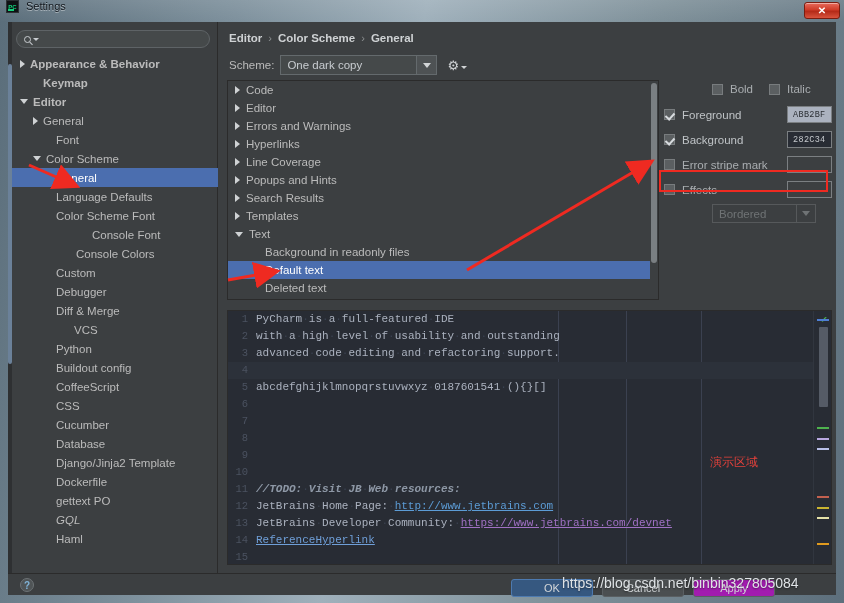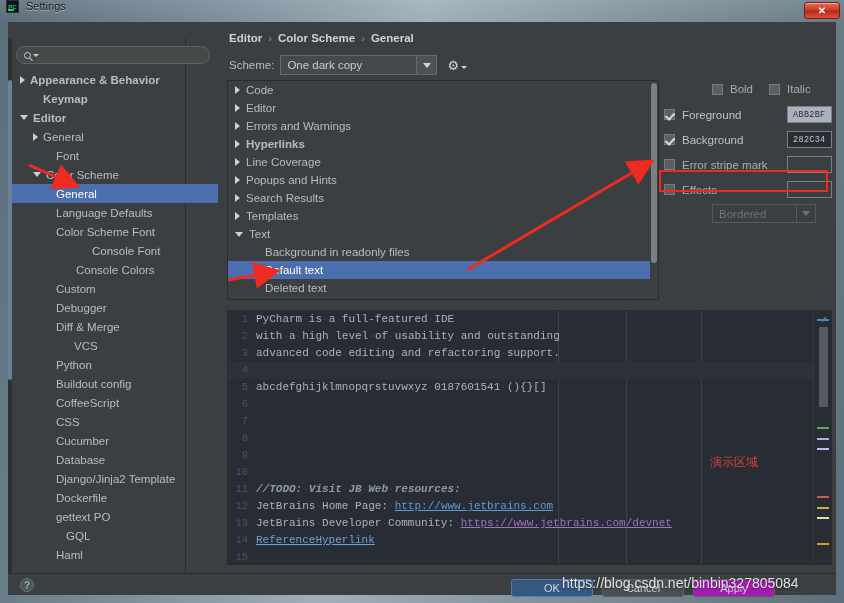--- a/index.html
+++ b/index.html
@@ -40,21 +40,21 @@
   }
 
   
   #dialog {
     position:absolute; left:8px; top:22px; width:828px; height:573px;
     background:#3c3f41;
   }
 
   
   #left-pane {
-    position:absolute; left:0; top:16px; width:178px; height:551px;
+    position:absolute; left:0; top:0; width:210px; height:551px;
     background:#3c3f41; border-right:1px solid #2b2b2b;
   }
   #left-scrollstrip{
     position:absolute; left:0; top:0; width:4px; height:551px;
     background:#2e3032;
   }
   #left-scrollthumb{
     position:absolute; left:0px; top:42px; width:4px; height:300px;
     background:#6b8199; border-radius:2px;
   }
@@ -363,21 +363,21 @@
           <span>Django/Jinja2 Template</span>
         </div>
         <div class="tnode" style="padding-left: 34px;">
           <span class="arrow none"></span>
           <span>Dockerfile</span>
         </div>
         <div class="tnode" style="padding-left: 34px;">
           <span class="arrow none"></span>
           <span>gettext PO</span>
         </div>
-        <div class="tnode" style="padding-left: 44px;">
+        <div class="tnode" style="padding-left: 34px; font-style: italic;">
           <span class="arrow none"></span>
           <span>GQL</span>
         </div>
         <div class="tnode" style="padding-left: 34px;">
           <span class="arrow none"></span>
           <span>Haml</span>
         </div>
       </div>
   </div>
 
@@ -409,21 +409,21 @@
             <span>Code</span>
           </div>
           <div class="anode" style="padding-left: 7px;">
             <span class="arrow closed"></span>
             <span>Editor</span>
           </div>
           <div class="anode" style="padding-left: 7px;">
             <span class="arrow closed"></span>
             <span>Errors and Warnings</span>
           </div>
-          <div class="anode" style="padding-left: 7px; font-weight: bold;">
+          <div class="anode" style="padding-left: 7px;">
             <span class="arrow closed"></span>
             <span>Hyperlinks</span>
           </div>
           <div class="anode" style="padding-left: 7px;">
             <span class="arrow closed"></span>
             <span>Line Coverage</span>
           </div>
           <div class="anode" style="padding-left: 7px;">
             <span class="arrow closed"></span>
             <span>Popups and Hints</span>

